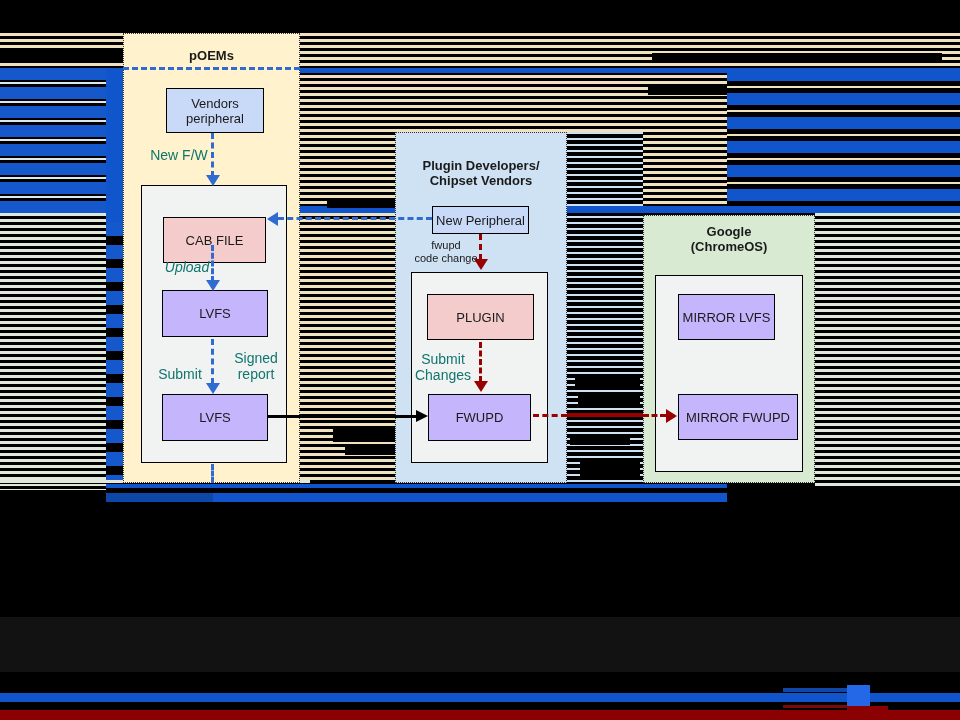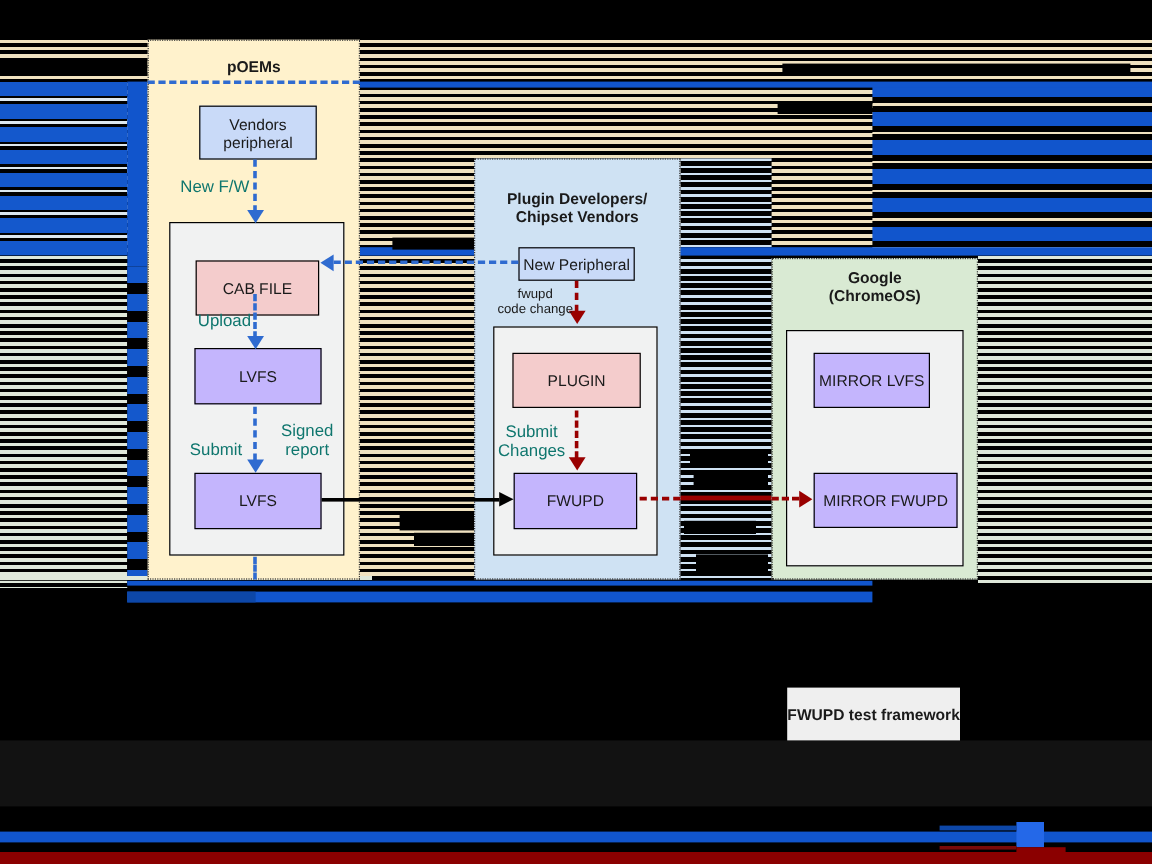--- a/index.html
+++ b/index.html
@@ -108,21 +108,20 @@
   <div class="abs node n-blue pre" style="left:166px;top:88px;width:98px;height:45px;">Vendors
 peripheral</div>
   <div class="abs node n-pink" style="left:163px;top:197px;width:103px;height:46px;margin-top:20px;">CAB FILE</div>
   <div class="abs node n-green" style="left:162px;top:290px;width:106px;height:47px;">LVFS</div>
   <div class="abs node n-green" style="left:162px;top:394px;width:106px;height:47px;">LVFS</div>
   <div class="abs node n-blue" style="left:432px;top:206px;width:97px;height:28px;">New Peripheral</div>
   <div class="abs node n-pink" style="left:427px;top:294px;width:107px;height:46px;">PLUGIN</div>
   <div class="abs node n-green" style="left:428px;top:394px;width:103px;height:47px;">FWUPD</div>
   <div class="abs node n-green" style="left:678px;top:294px;width:97px;height:46px;">MIRROR LVFS</div>
   <div class="abs node n-green" style="left:678px;top:394px;width:120px;height:46px;">MIRROR FWUPD</div>
-  <div class="abs node n-gray" style="left:656px;top:573px;width:144px;height:44px;">FWUPD test framework</div>
 
   <div class="abs dash-v-blue" style="left:211px;top:133px;height:44px;"></div>
   <div class="abs ah ah-down-blue" style="left:206px;top:175px;"></div>
 
   <div class="abs dash-v-blue" style="left:211px;top:245px;height:37px;"></div>
   <div class="abs ah ah-down-blue" style="left:206px;top:280px;"></div>
 
   <div class="abs dash-v-blue" style="left:211px;top:339px;height:45px;"></div>
   <div class="abs ah ah-down-blue" style="left:206px;top:383px;"></div>
 
@@ -138,21 +137,21 @@
   <div class="abs ah ah-down-red" style="left:474px;top:381px;"></div>
 
   <div class="abs dash-h-red" style="left:533px;top:414px;width:34px;"></div>
   <div class="abs dash-h-red" style="left:643px;top:414px;width:23px;"></div>
   <div class="abs ah ah-right-red" style="left:666px;top:409px;"></div>
 
   <div class="abs line-h-black" style="left:268px;top:415px;width:148px;"></div>
   <div class="abs ah ah-right-black" style="left:416px;top:410px;"></div>
 
   <div class="abs elabel" style="left:150px;top:147px;width:58px;">New F/W</div>
-  <div class="abs elabel" style="left:164px;top:259px;width:46px;">Upload</div>
+  <div class="abs elabel" style="left:164px;top:259px;width:46px;font-style:italic;">Upload</div>
   <div class="abs elabel" style="left:155px;top:366px;width:50px;">Submit</div>
   <div class="abs elabel pre" style="left:224px;top:350px;width:64px;">Signed
 report</div>
   <div class="abs elabel-sm pre" style="left:404px;top:239px;width:84px;">fwupd
 code change</div>
   <div class="abs elabel pre" style="left:412px;top:351px;width:62px;">Submit
 Changes</div>
 
 </div>
 

